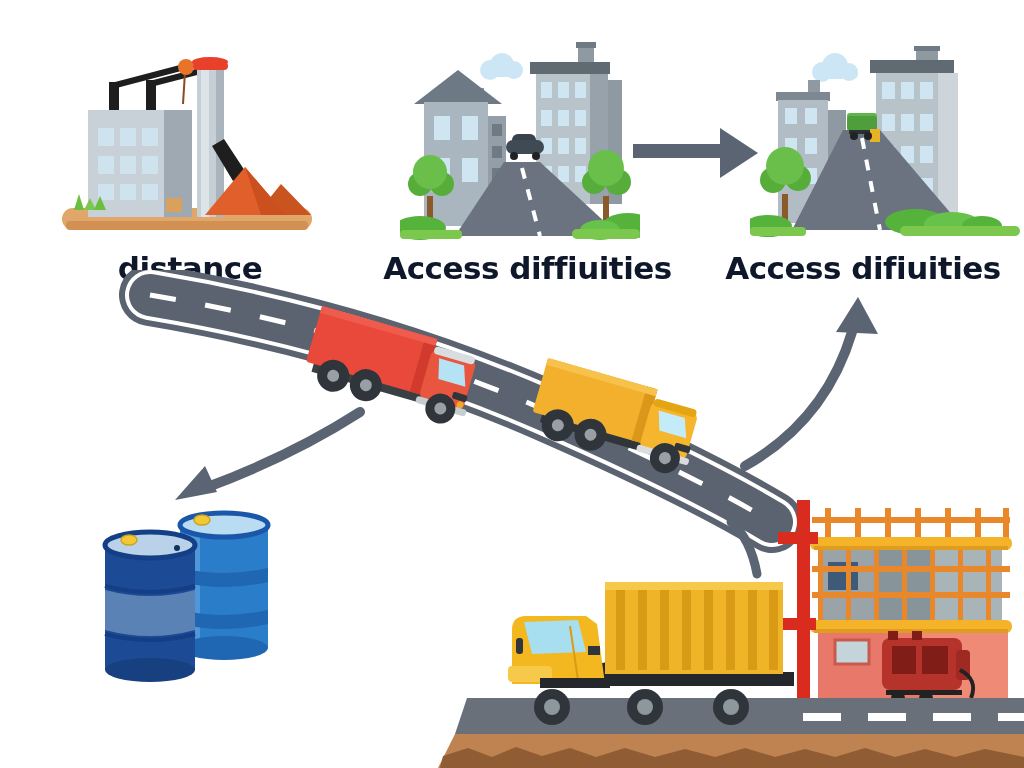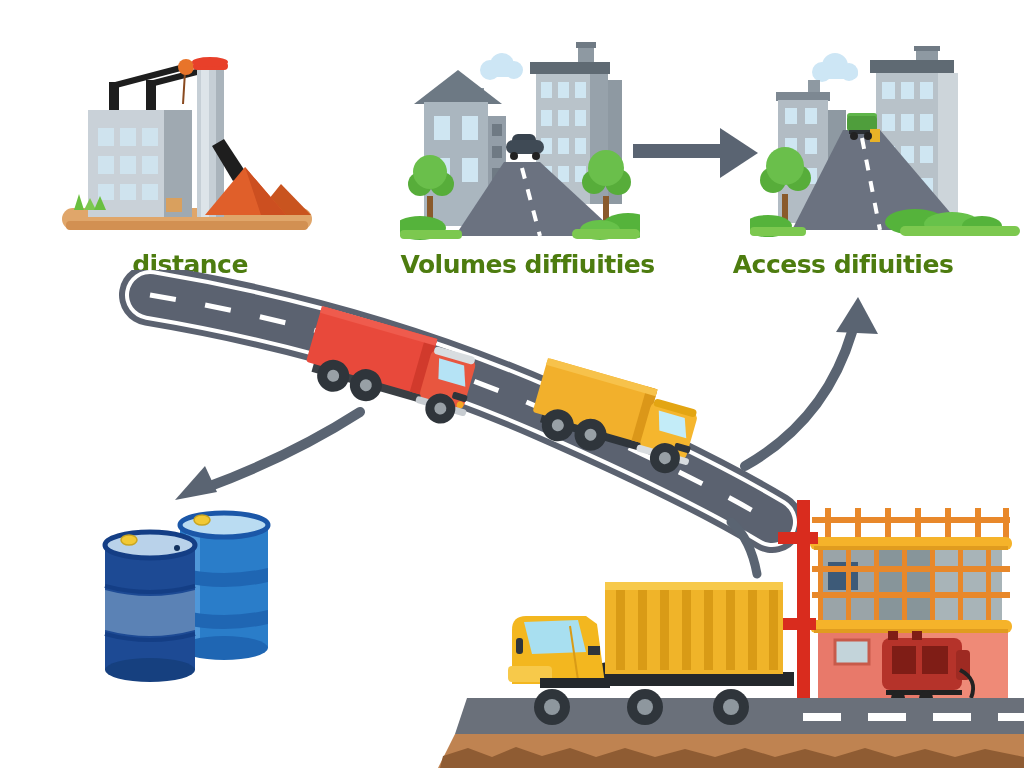--- a/index.html
+++ b/index.html
@@ -2,22 +2,22 @@
 <html><head>
 <meta charset="utf-8">
 <style>
   html,body{margin:0;padding:0;background:#ffffff;}
   .canvas{
     position:relative;width:1024px;height:768px;background:#ffffff;
     overflow:hidden;font-family:"DejaVu Sans",sans-serif;
   }
   .abs{position:absolute;}
   .caption{
-    position:absolute;text-align:center;font-weight:700;font-size:25px;
-    color:#4d7c0f;letter-spacing:-0.5px;white-space:nowrap;
+    position:absolute;text-align:center;font-weight:700;font-size:31px;
+    color:#0f172a;letter-spacing:-0.5px;white-space:nowrap;
   }
 </style>
 </head>
 <body>
 
 <div class="canvas">
 
   <svg class="abs" style="left:60px;top:28px" width="260" height="212" viewBox="0 0 260 212">
     <g>
       <rect x="2" y="180" width="250" height="22" rx="11" fill="#e0a66a"></rect>
@@ -207,22 +207,22 @@
       <ellipse cx="18" cy="196" rx="24" ry="11" fill="#55b33b"></ellipse>
       <rect x="0" y="197" width="56" height="9" rx="4" fill="#7cc84f"></rect>
       <ellipse cx="165" cy="192" rx="30" ry="13" fill="#55b33b"></ellipse>
       <ellipse cx="202" cy="194" rx="28" ry="12" fill="#67c24a"></ellipse>
       <ellipse cx="232" cy="196" rx="20" ry="10" fill="#55b33b"></ellipse>
       <rect x="150" y="196" width="120" height="10" rx="5" fill="#7cc84f"></rect>
     </g>
   </svg>
 
   <div class="caption" style="left:60px;top:250px;width:260px">distance</div>
-  <div class="caption" style="left:380px;top:250px;width:295px">Volumes diffiuities</div>
-  <div class="caption" style="left:698px;top:250px;width:290px">Access difiuities</div>
+  <div class="caption" style="left:380px;top:250px;width:295px">Access diffiuities</div>
+  <div class="caption" style="left:718px;top:250px;width:290px">Access difiuities</div>
 
   <svg class="abs" style="left:0px;top:270px" width="1024" height="330" viewBox="0 0 1024 330">
     <g>
       <path d="M 150,25 C 300,50 430,90 545,140 C 650,186 722,222 772,252" stroke="#5b6270" stroke-width="62" fill="none" stroke-linecap="round"></path>
       <path d="M 150,25 C 300,50 430,90 545,140 C 650,186 722,222 772,252" stroke="#ffffff" stroke-width="50" fill="none" stroke-linecap="round"></path>
       <path d="M 150,25 C 300,50 430,90 545,140 C 650,186 722,222 772,252" stroke="#5b6270" stroke-width="42" fill="none" stroke-linecap="round"></path>
       <path d="M 150,25 C 300,50 430,90 545,140 C 650,186 722,222 772,252" stroke="#ffffff" stroke-width="5" stroke-dasharray="26 30" fill="none"></path>
     </g>
 
     <g>

